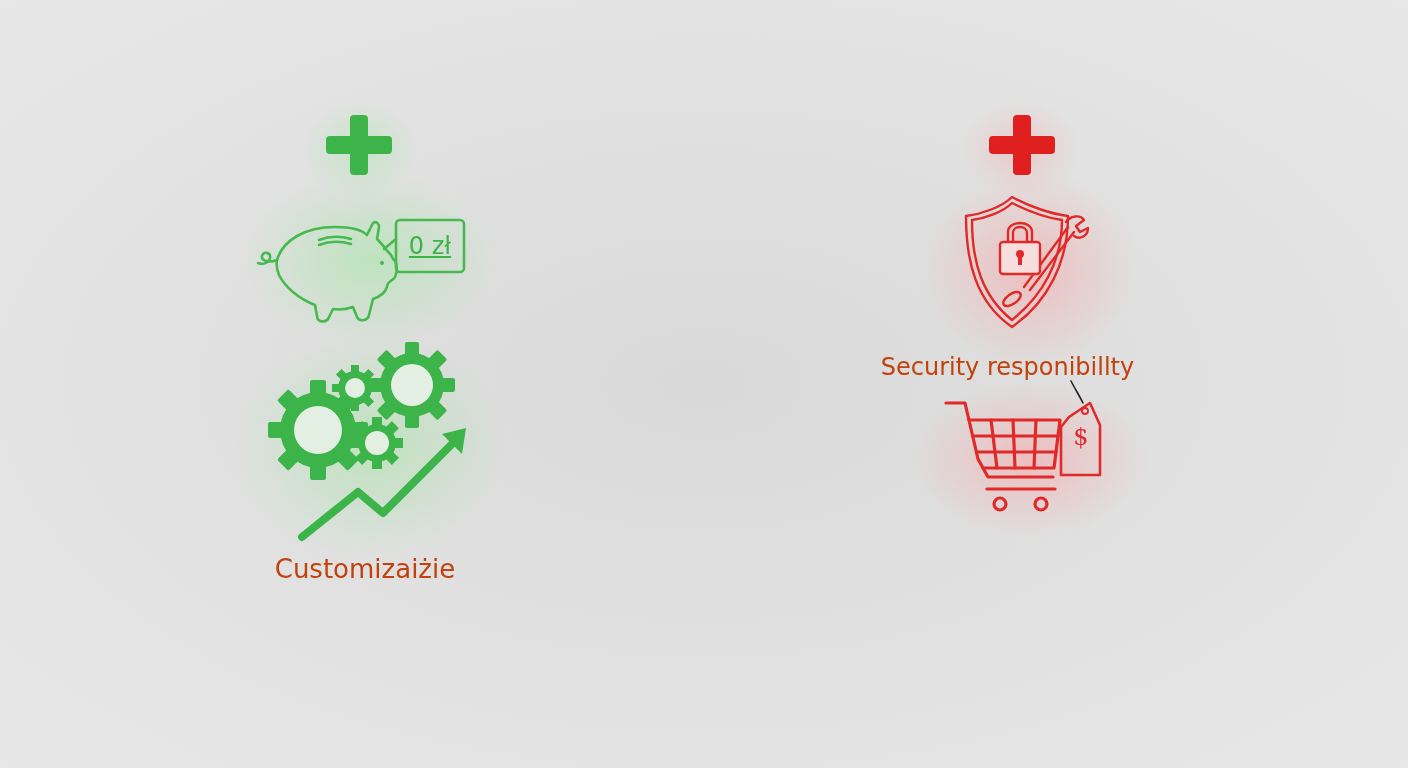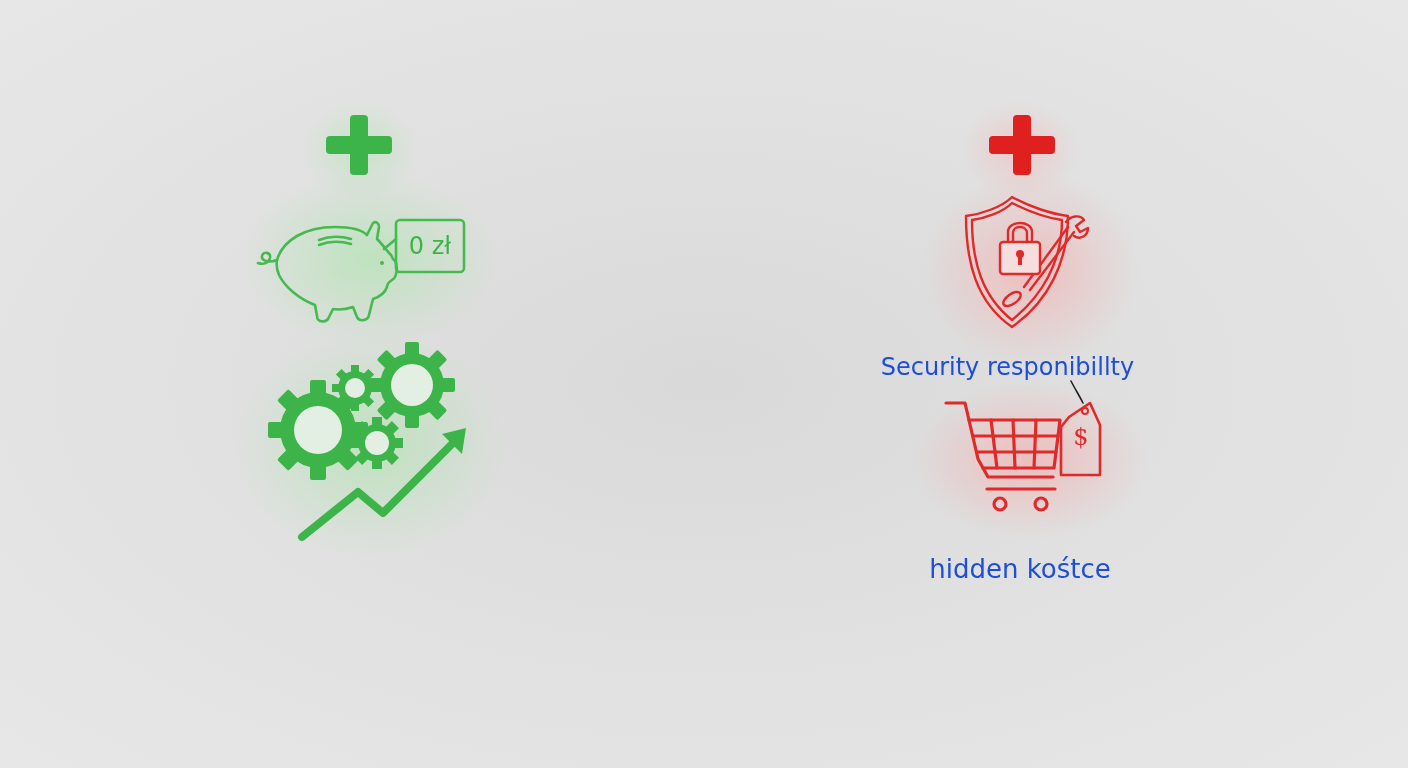--- a/index.html
+++ b/index.html
@@ -24,21 +24,21 @@
     .glow-green-3 { left: 300px; top: 100px; width: 120px; height: 100px; background: radial-gradient(ellipse, rgba(150,230,150,0.35) 0%, rgba(150,230,150,0) 70%); }
     .glow-red-1 { left: 920px; top: 170px; width: 220px; height: 200px; background: radial-gradient(ellipse, rgba(255,150,150,0.45) 0%, rgba(255,150,150,0) 70%); }
     .glow-red-2 { left: 910px; top: 380px; width: 240px; height: 160px; background: radial-gradient(ellipse, rgba(255,150,150,0.45) 0%, rgba(255,150,150,0) 70%); }
     .glow-red-3 { left: 960px; top: 100px; width: 120px; height: 100px; background: radial-gradient(ellipse, rgba(255,160,160,0.35) 0%, rgba(255,160,160,0) 70%); }
 
     .abs { position: absolute; }
     svg { display: block; overflow: visible; }
 
     .label {
       position: absolute;
-      color: #1d4ed8;
+      color: #c2410c;
       font-size: 26px;
       line-height: 34px;
       text-align: center;
       white-space: nowrap;
     }
     .label span { display: block; }
   </style>
 </head>
 <body>
 
@@ -67,21 +67,21 @@
 
       <path d="M64 25 C74 21 86 21 96 24"></path>
       <path d="M64 30 C74 26 86 26 96 29"></path>
 
       <circle cx="127" cy="48" r="2" fill="#46b94f" stroke="none"></circle>
 
       <path d="M129 34 L141 24"></path>
 
       <rect x="141" y="5" width="68" height="52" rx="4"></rect>
     </svg>
-    <div class="abs" style="left:141px; top:5px; width:68px; height:52px; display:flex; align-items:center; justify-content:center; color:#3cb44a; font-size:24px; font-family:'DejaVu Sans', sans-serif;">0 zł</div>
+    <div class="abs" style="left:141px; top:5px; width:68px; height:52px; display:flex; align-items:center; justify-content:center; color:#3cb44a; font-size:24px; font-family:'DejaVu Sans', sans-serif;text-decoration:underline;">0 zł</div>
   </div>
 
   <div class="abs" style="left:260px; top:340px;">
     <svg width="215" height="205" viewBox="0 0 215 205">
       <g fill="#3cb44a">
 
         <g transform="translate(58,90)">
           <circle r="38"></circle>
           <g>
             <rect x="-8" y="-50" width="16" height="16" rx="2"></rect>
@@ -143,20 +143,21 @@
           <circle r="12" fill="#e2efe2"></circle>
         </g>
       </g>
 
       <polyline points="42,197 98,152 123,173 196,100" fill="none" stroke="#3cb44a" stroke-width="8" stroke-linecap="round" stroke-linejoin="round"></polyline>
       <polygon points="206,88 182,94 202,114" fill="#3cb44a"></polygon>
     </svg>
   </div>
 
   <div class="label" style="left:230px; top:552px; width:270px;">
+    <span>Customizaiżie</span>
   </div>
 </section>
 
 <section>
 
   <div class="abs" style="left:989px; top:115px;">
     <svg width="66" height="60" viewBox="0 0 66 60">
       <rect x="24" y="0" width="18" height="60" rx="4" fill="#e01f1f"></rect>
       <rect x="0" y="21" width="66" height="18" rx="4" fill="#e01f1f"></rect>
     </svg>
@@ -203,15 +204,14 @@
       <circle cx="98" cy="119" r="6"></circle>
       <path d="M44 104 L112 104"></path>
 
       <path d="M126 32 L147 18 L157 40 L157 90 L118 90 L118 42 Z" stroke-width="2.6"></path>
       <circle cx="142" cy="26" r="3" stroke-width="2"></circle>
     </svg>
     <div class="abs" style="left:120px; top:34px; width:36px; height:36px; display:flex; align-items:center; justify-content:center; color:#e02a2a; font-size:24px; font-family:'DejaVu Serif', serif;">$</div>
   </div>
 
   <div class="label" style="left:885px; top:552px; width:270px;">
-    <span>hidden kośtce</span>
   </div>
 </section>
 
 </body></html>

